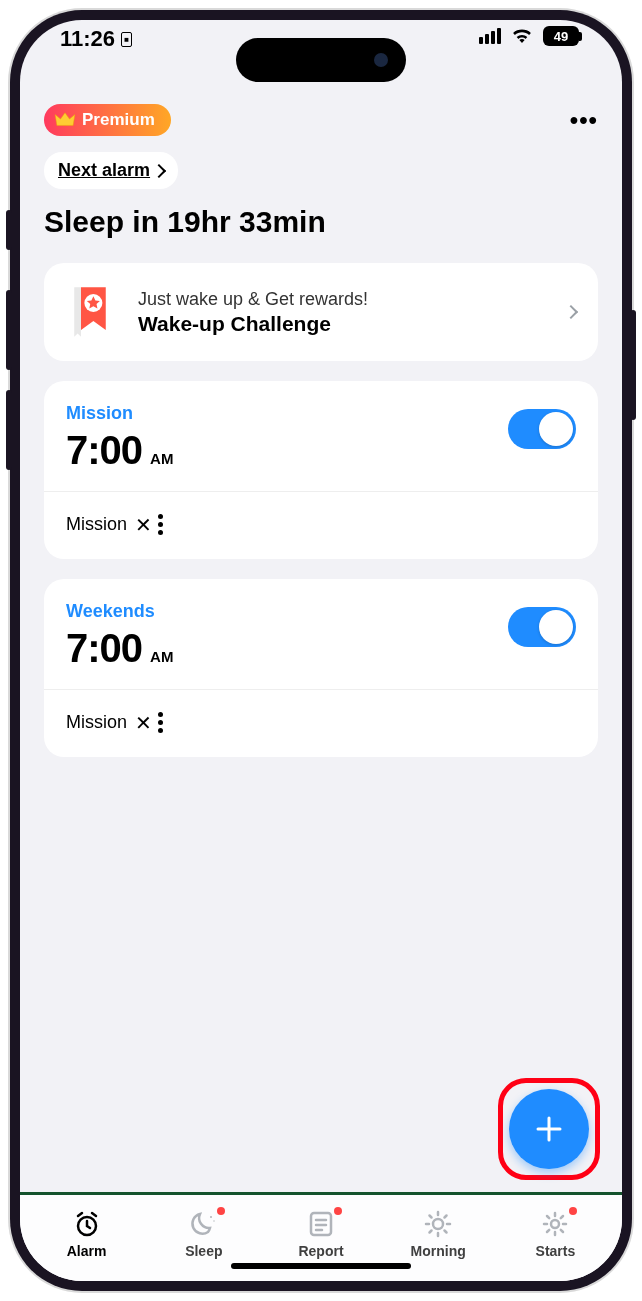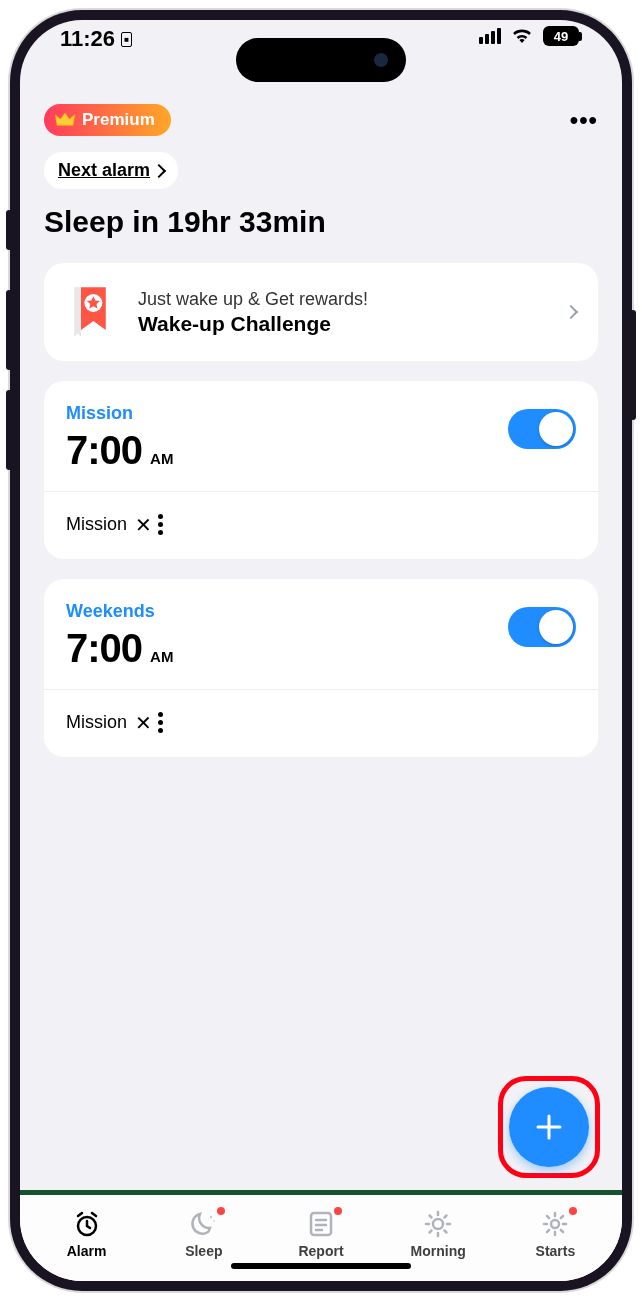--- a/index.html
+++ b/index.html
@@ -49,21 +49,21 @@
     .toggle { width: 68px; height: 40px; background: #1f8cff; border-radius: 20px; position: relative; margin-top: 6px; }
     .toggle-knob { position: absolute; right: 3px; top: 3px; width: 34px; height: 34px; background: #fff; border-radius: 50%; box-shadow: 0 1px 3px rgba(0,0,0,0.2); }
     .divider { height: 1px; background: #eee; margin: 18px -22px 0; }
     .mission-row { display: flex; align-items: center; margin-top: 16px; }
     .mission-txt { display: flex; align-items: center; gap: 8px; font-size: 18px; }
     .x-ic { font-size: 20px; }
     .kebab { display: flex; flex-direction: column; gap: 3px; padding: 6px; }
     .kebab span { width: 5px; height: 5px; background: #000; border-radius: 50%; }
     .fab-wrap { position: absolute; right: 22px; bottom: 12px; border: 5px solid #ff0015; border-radius: 28px; padding: 6px; }
     .fab { width: 80px; height: 80px; background: #1f8cff; border-radius: 50%; display: flex; align-items: center; justify-content: center; color: #fff; font-size: 42px; box-shadow: 0 4px 10px rgba(31,140,255,0.4); }
-    .bottom-area { background: #fdfdfe; border-top: 5px solid #14532d; }
+    .bottom-area { background: #fdfdfe; border-top: 3px solid #14532d; }
     .tabbar { display: flex; justify-content: space-around; padding: 14px 8px 4px; }
     .tab { display: flex; flex-direction: column; align-items: center; gap: 4px; color: #404040; font-size: 14px; font-weight: 600; position: relative; flex: 1; }
     .tab.active { color: #000; }
     .tab-ic { width: 30px; height: 30px; display: flex; align-items: center; justify-content: center; }
     .dot { position: absolute; top: -2px; right: 32%; width: 8px; height: 8px; background: #ff4444; border-radius: 50%; }
     .ad-row { display: flex; align-items: center; justify-content: center; gap: 10px; padding: 8px 18px 20px; position: relative; }
     .ad-badge { background: #d9d9de; color: #6b6b6f; font-size: 14px; font-weight: 700; padding: 3px 10px; border-radius: 12px; }
     .ad-txt { font-size: 17px; color: #444; }
     .ad-choice { position: absolute; right: 26px; width: 20px; height: 20px; color: #1f8cff; }
     .home-bar { width: 180px; height: 6px; background: #000; border-radius: 4px; margin: 0 auto 12px; }

